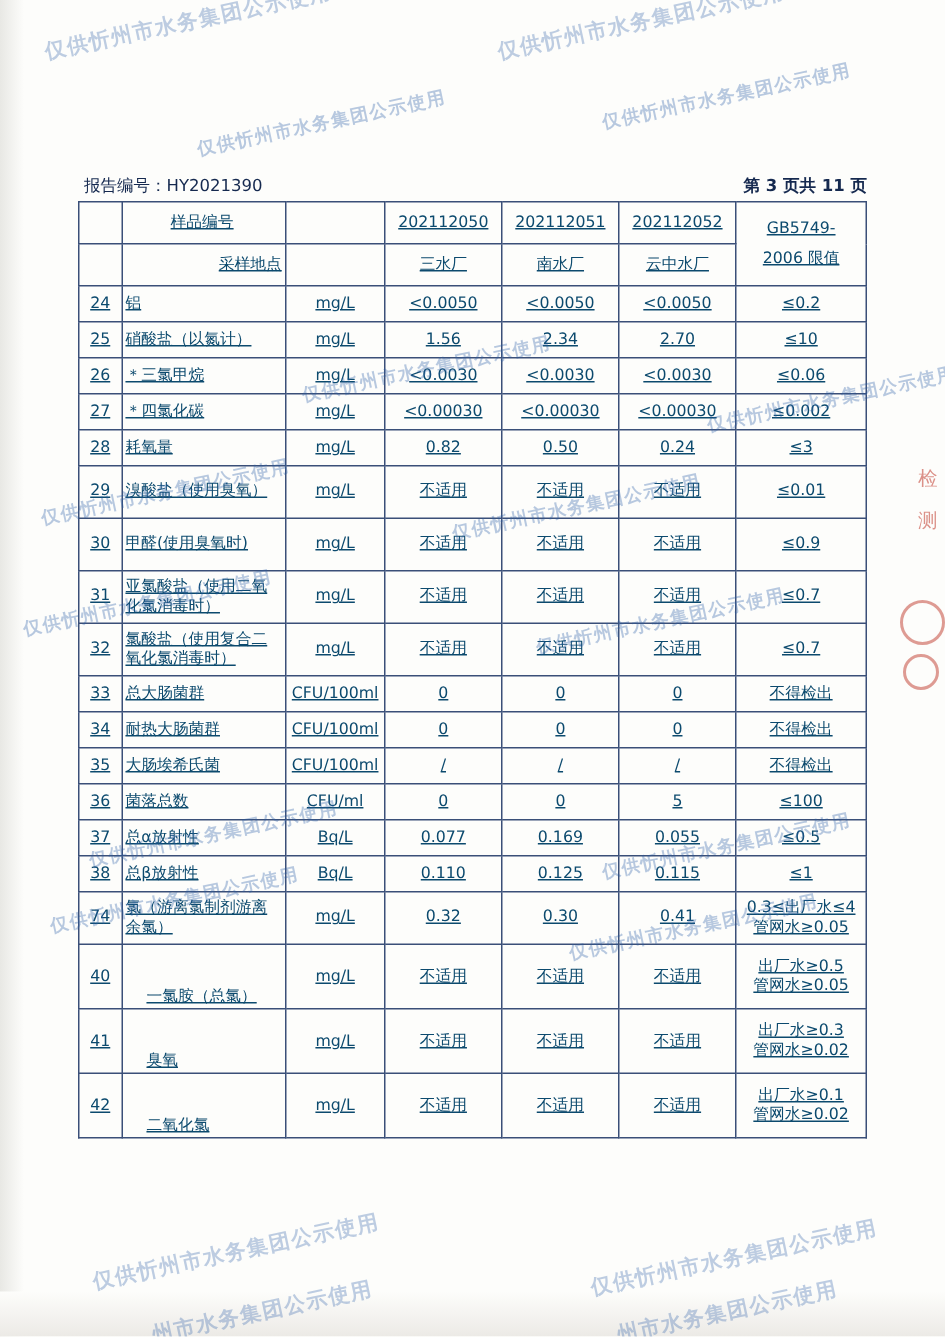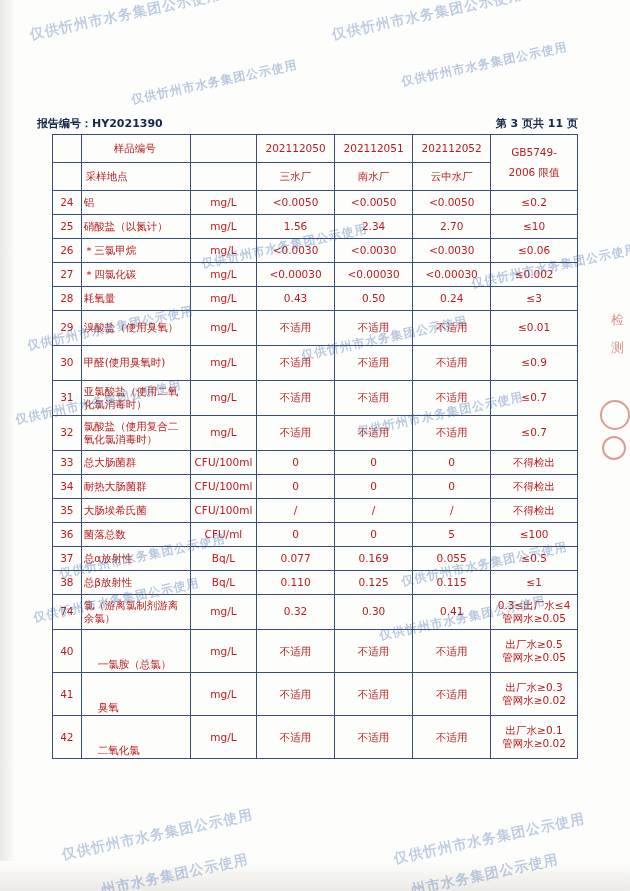--- a/index.html
+++ b/index.html
@@ -19,33 +19,34 @@
   .scan-shade-b { position:absolute; left:0; bottom:0; height:30px; width:100%; background:linear-gradient(to top,#eceae6,#fdfdfb); }
 
   .title {
     position:absolute; top:76px; left:0; width:100%;
     text-align:center;
     font-size:15px; font-weight:bold;
     color:#10244f;
     letter-spacing:0.5px;
   }
   .meta-left {
-    position:absolute; top:116px; left:37px;
-    font-size:11px; font-weight:bold; color:#15294f;
+    position:absolute; top:116px; left:56px;
+    font-size:11px; font-weight:normal; color:#15294f;
   }
   .meta-right {
     position:absolute; top:116px; right:52px;
     font-size:11px; font-weight:bold; color:#15294f;margin-left:48px;
   }
 
   table.rep {
     position:absolute; top:134px; left:52px;
     border-collapse:collapse;
     width:526px;
-    color:#b91c1c;
+    color:#0c4a6e;
+    text-decoration:underline;
   }
   table.rep td {
     border:1px solid #3a4f78;
     font-size:10.5px;
     text-align:center;
     vertical-align:middle;
     padding:1px 2px;
     line-height:1.25;
   }
   .c-no    { width:26px; }
@@ -116,21 +117,21 @@
         <td class="c-val">202112051</td>
         <td class="c-val">202112052</td>
         <td class="c-lim hdr-lim" rowspan="2">
           <div>GB5749-</div>
           <div style="height:6px"></div>
           <div>2006 限值</div>
         </td>
       </tr>
       <tr class="r-hdr">
         <td class="c-no"></td>
-        <td class="c-name hdr-label" style="text-align:left;padding-left:4px;">采样地点</td>
+        <td class="c-name hdr-label" style="text-align:right;padding-left:4px;">采样地点</td>
         <td class="c-unit"></td>
         <td class="c-val">三水厂</td>
         <td class="c-val">南水厂</td>
         <td class="c-val">云中水厂</td>
       </tr>
     <tr class="r-1">
           <td class="c-no">24</td>
           <td class="c-name">
             <span class="name-wrap">铝</span>
           </td>
@@ -180,21 +181,21 @@
           <td class="c-lim">
             <div>≤0.002</div>
           </td>
         </tr>
         <tr class="r-1">
           <td class="c-no">28</td>
           <td class="c-name">
             <span class="name-wrap">耗氧量</span>
           </td>
           <td class="c-unit">mg/L</td>
-          <td class="c-val">0.43</td>
+          <td class="c-val">0.82</td>
           <td class="c-val">0.50</td>
           <td class="c-val">0.24</td>
           <td class="c-lim">
             <div>≤3</div>
           </td>
         </tr>
         <tr class="r-2">
           <td class="c-no">29</td>
           <td class="c-name">
             <span class="name-wrap">溴酸盐（使用臭氧）</span>

